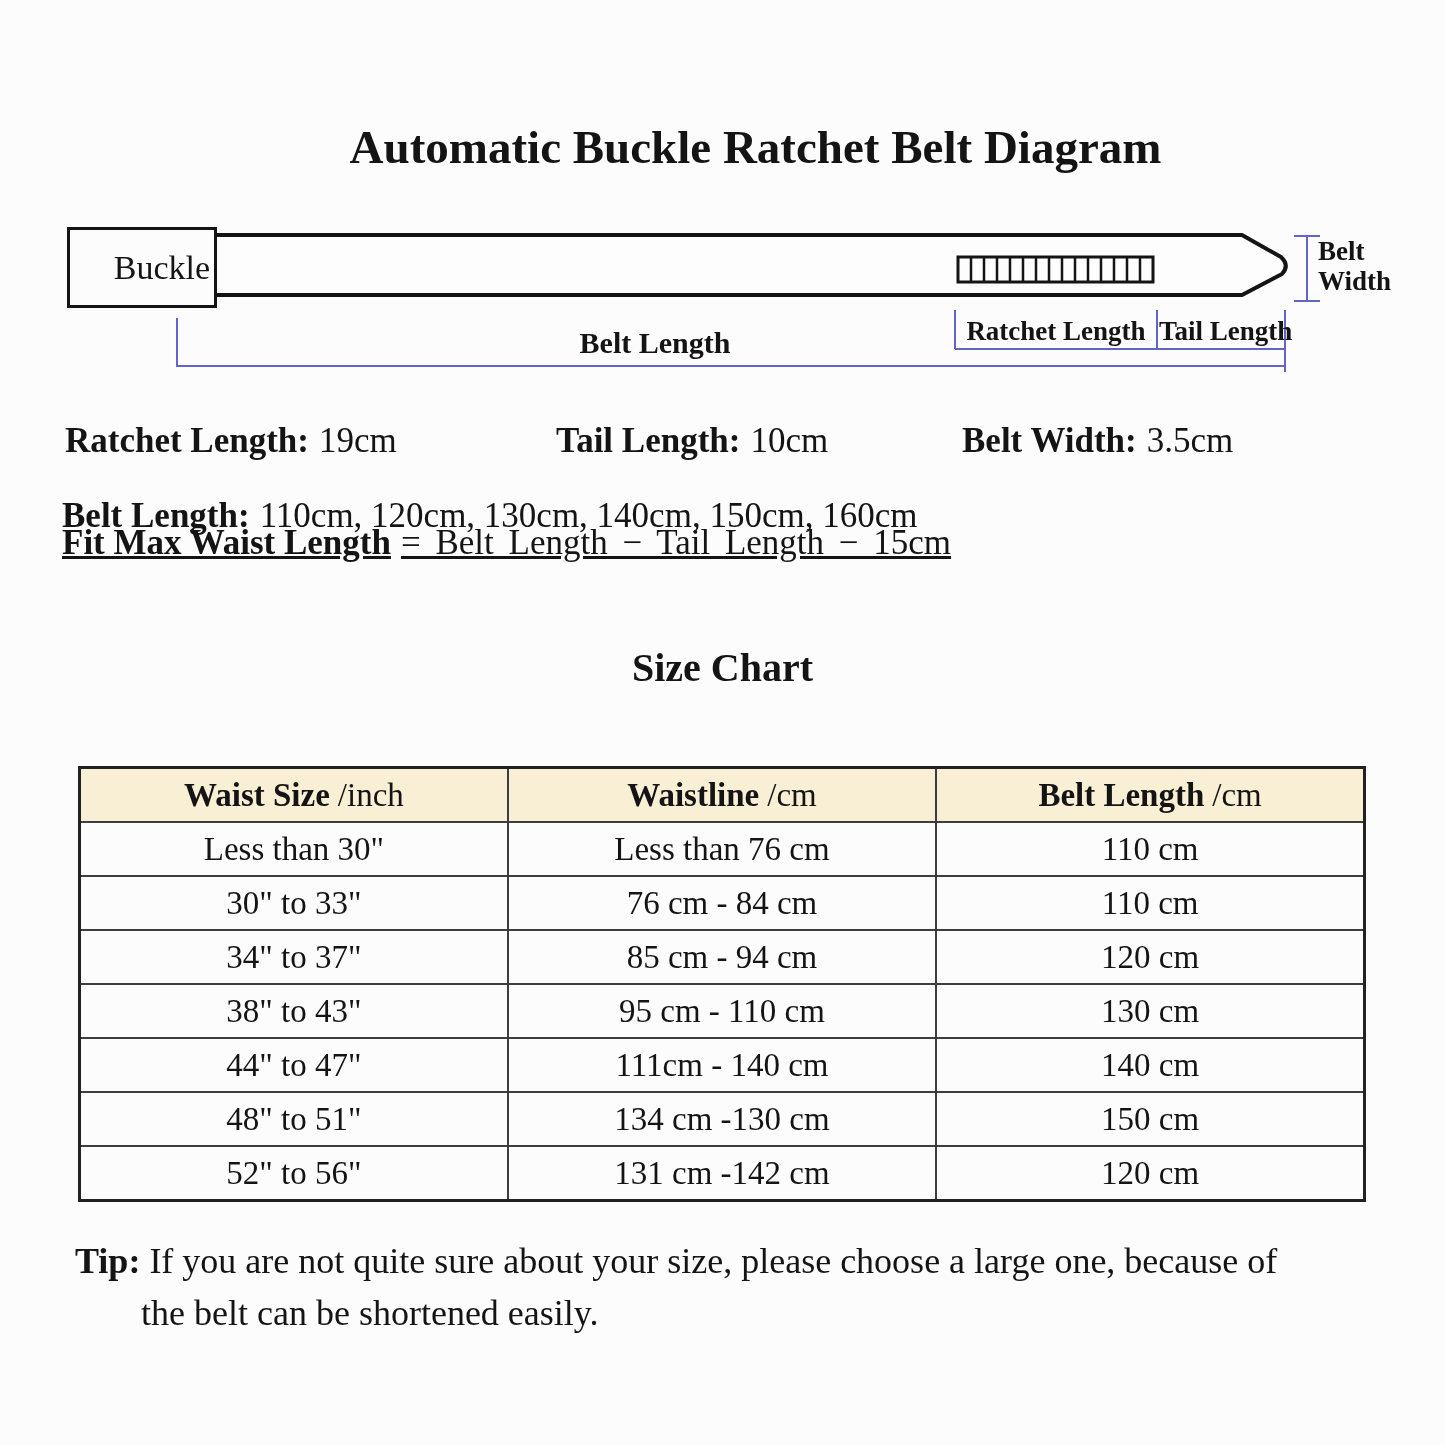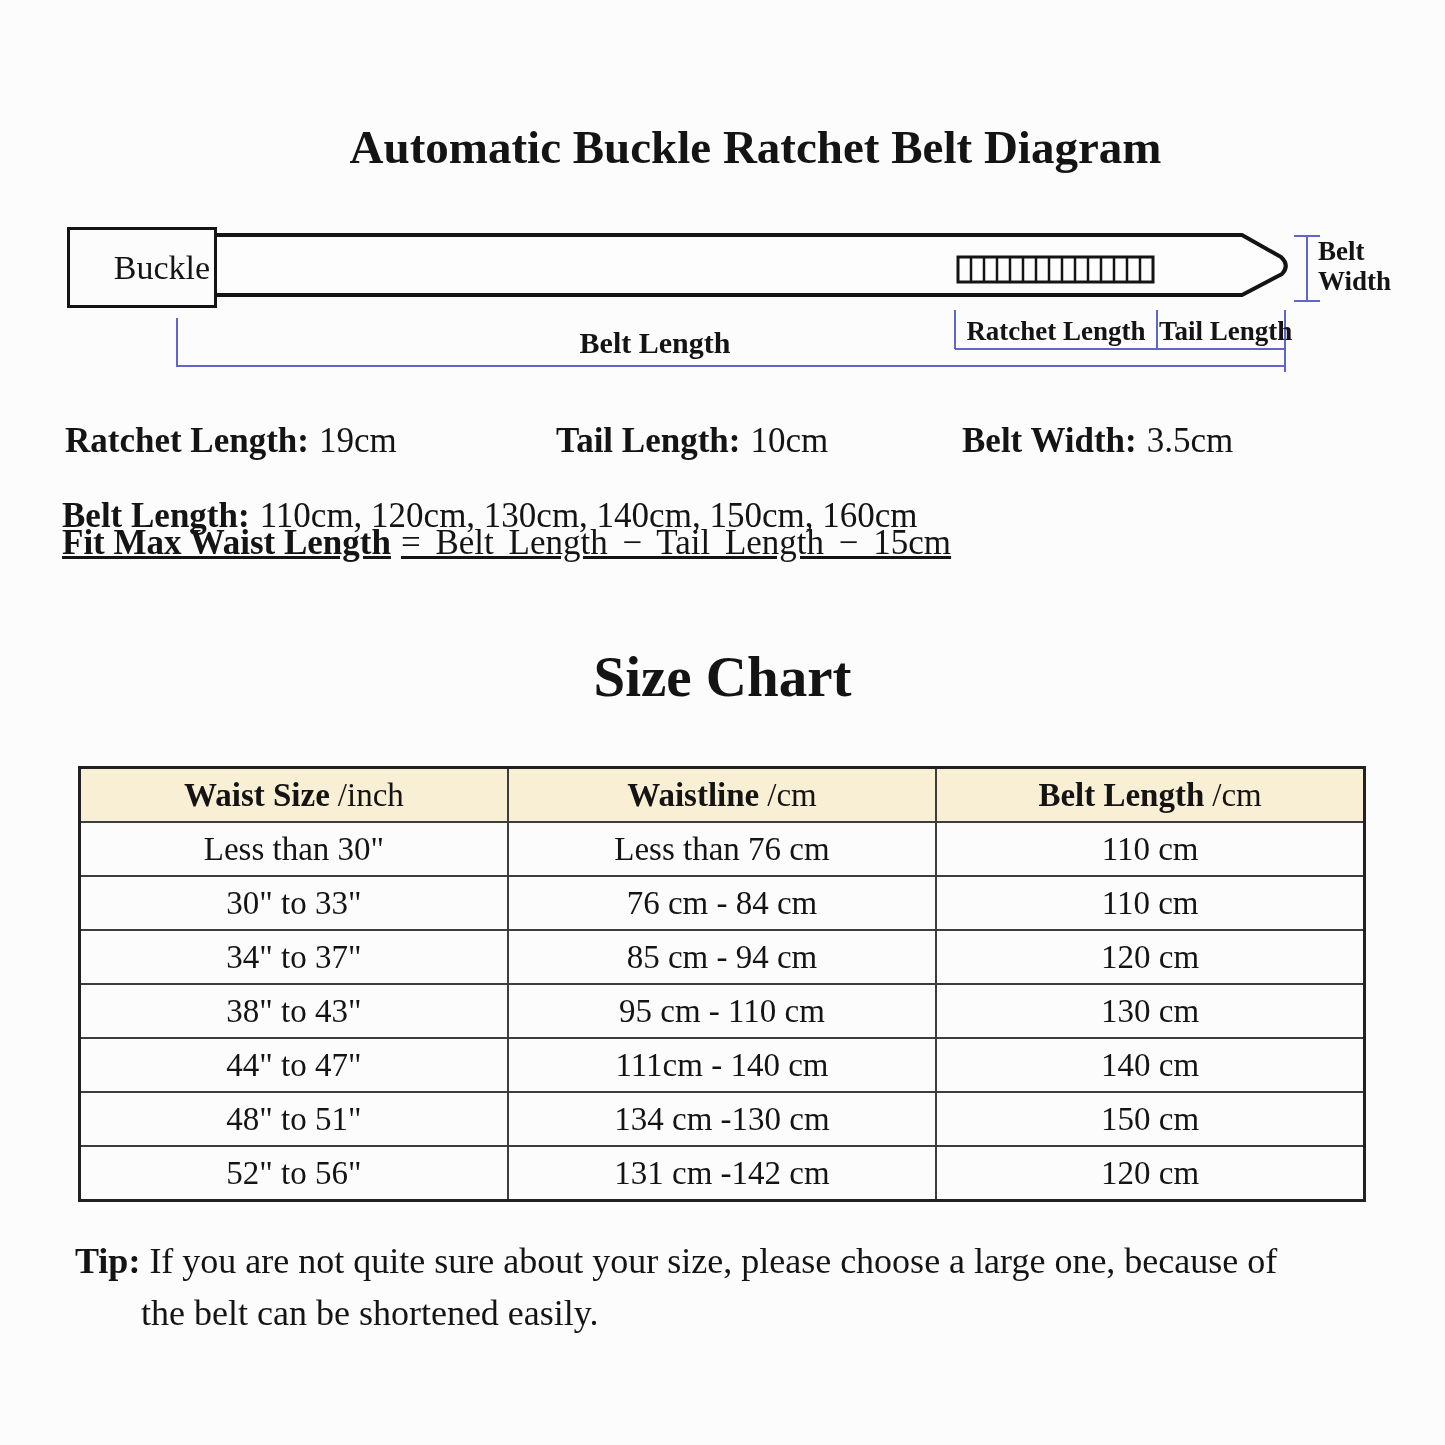--- a/index.html
+++ b/index.html
@@ -36,21 +36,21 @@
   .spec .spec-value { margin-left:10px; }
   .spec-row1a { left:65px;  top:421px; }
   .spec-row1b { left:556px; top:421px; }
   .spec-row1c { left:962px; top:421px; }
   .spec-row2 { left:62px; top:496px; }
   .spec-row3 { left:62px; top:523px;text-decoration:underline; }
   .spec-row3 .spec-value { word-spacing:6px; }
 
   .size-chart-title {
     top:644px; left:0; width:100%; text-align:center;
-    font-size:57px; font-weight:bold;
+    font-size:40px; font-weight:bold;
   }
 
   table.size-chart {
     position:absolute; left:78px; top:766px; width:1288px;
     border-collapse:collapse; table-layout:fixed;
     text-align:center; font-size:33px;
     border:3px solid #222222;
   }
   table.size-chart th, table.size-chart td {
     border:2px solid #3d3d3d; height:52px; padding:0;

